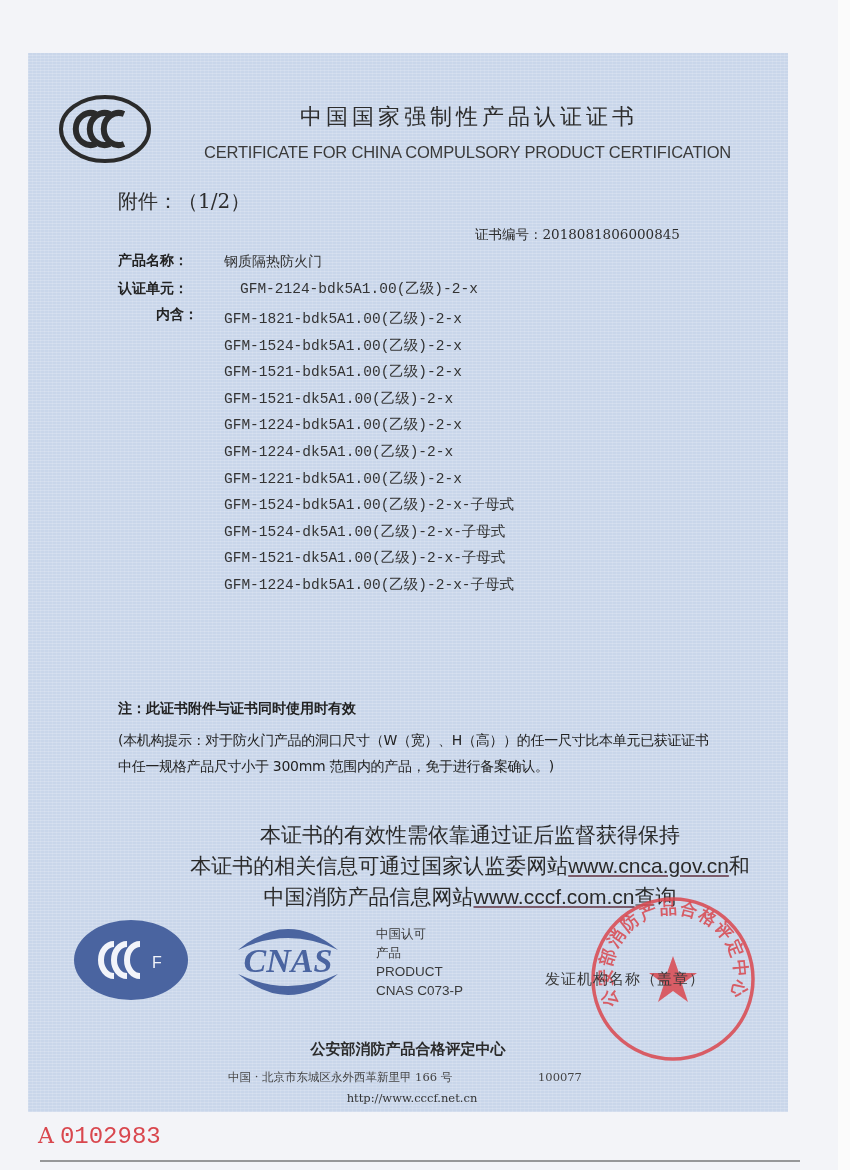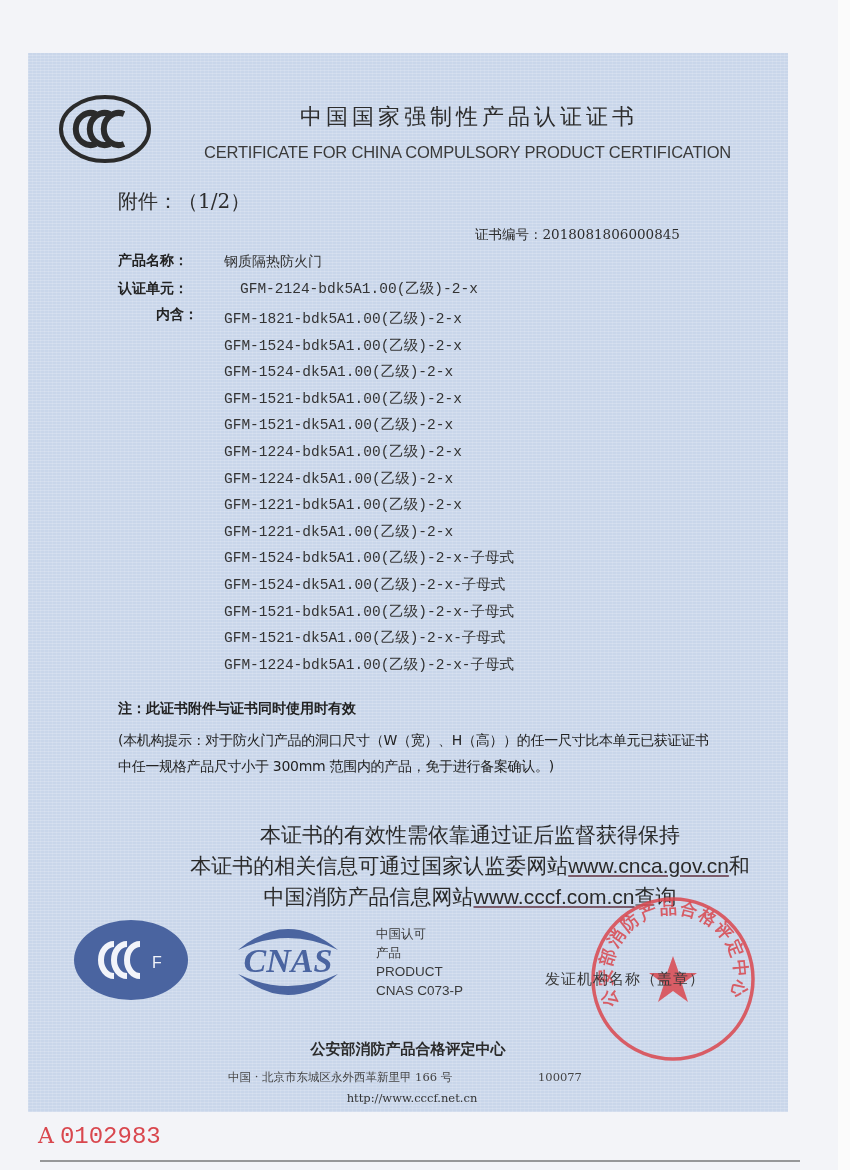--- a/index.html
+++ b/index.html
@@ -72,30 +72,27 @@
 <div class="abs label" style="left:118px;top:252px;">产品名称：</div>
 <div class="abs value-cn" style="left:224px;top:253px;">钢质隔热防火门</div>
 
 <div class="abs label" style="left:118px;top:280px;">认证单元：</div>
 <div class="abs value" style="left:240px;top:279px;">GFM-2124-bdk5A1.00(乙级)-2-x</div>
 
 <div class="abs label" style="left:156px;top:306px;">内含：</div>
 <div class="abs models">
   <div class="row value">GFM-1821-bdk5A1.00(乙级)-2-x</div>
   <div class="row value">GFM-1524-bdk5A1.00(乙级)-2-x</div>
-  <div class="row value">GFM-1524-dk5A1.00(乙级)-2-x</div>
   <div class="row value">GFM-1521-bdk5A1.00(乙级)-2-x</div>
   <div class="row value">GFM-1521-dk5A1.00(乙级)-2-x</div>
   <div class="row value">GFM-1224-bdk5A1.00(乙级)-2-x</div>
   <div class="row value">GFM-1224-dk5A1.00(乙级)-2-x</div>
   <div class="row value">GFM-1221-bdk5A1.00(乙级)-2-x</div>
-  <div class="row value">GFM-1221-dk5A1.00(乙级)-2-x</div>
   <div class="row value">GFM-1524-bdk5A1.00(乙级)-2-x-子母式</div>
   <div class="row value">GFM-1524-dk5A1.00(乙级)-2-x-子母式</div>
-  <div class="row value">GFM-1521-bdk5A1.00(乙级)-2-x-子母式</div>
   <div class="row value">GFM-1521-dk5A1.00(乙级)-2-x-子母式</div>
   <div class="row value">GFM-1224-bdk5A1.00(乙级)-2-x-子母式</div>
 </div>
 
 <div class="abs label note-bold">注：此证书附件与证书同时使用时有效</div>
 <div class="abs notice">(本机构提示：对于防火门产品的洞口尺寸（W（宽）、H（高））的任一尺寸比本单元已获证证书中任一规格产品尺寸小于 300mm 范围内的产品，免于进行备案确认。)</div>
 
 <div class="abs center-text" style="top:821px;">本证书的有效性需依靠通过证后监督获得保持</div>
 <div class="abs center-text" style="top:852px;">
   <span>本证书的相关信息可通过国家认监委网站</span><span class="link">www.cnca.gov.cn</span><span>和</span>

